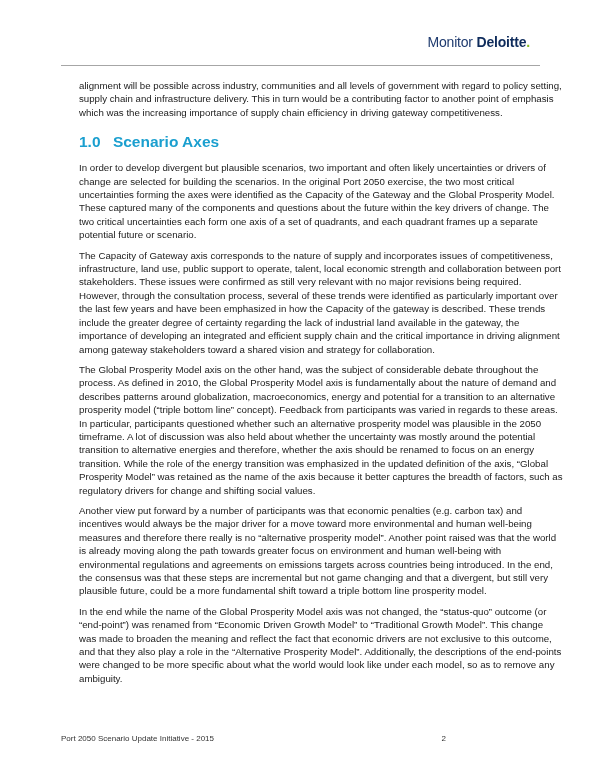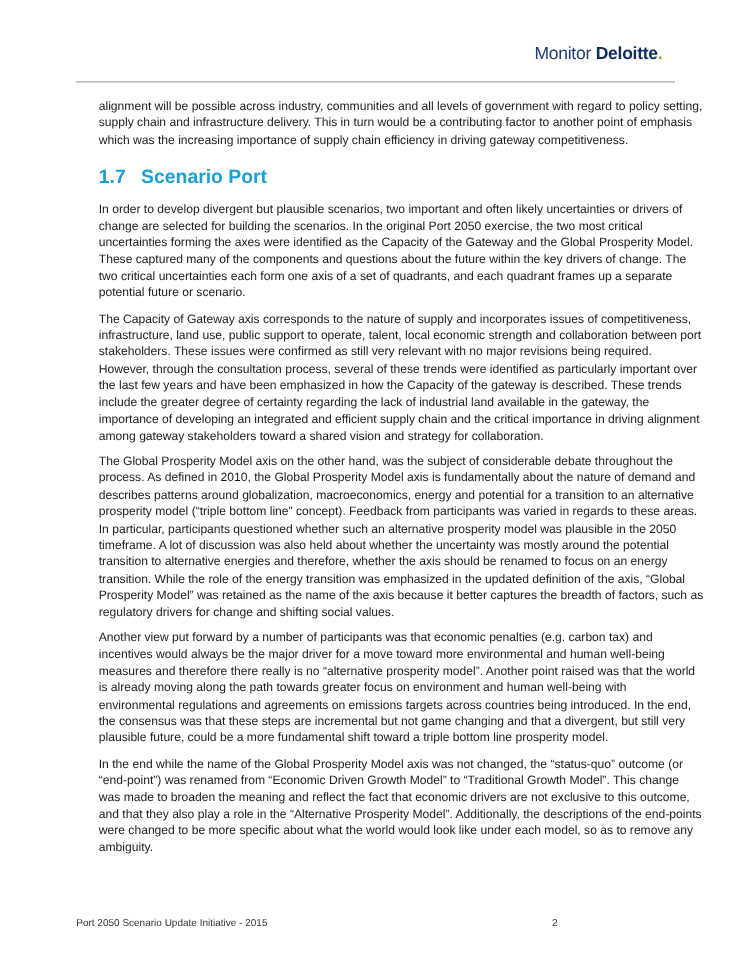--- a/index.html
+++ b/index.html
@@ -22,22 +22,22 @@
 
 <div class="logo">
   <span class="monitor">Monitor</span>
   <span class="deloitte">Deloitte</span><span class="dot">.</span>
 </div>
 <div class="rule"></div>
 
 <div class="content">
   <p>alignment will be possible across industry, communities and all levels of government with regard to policy setting, supply chain and infrastructure delivery. This in turn would be a contributing factor to another point of emphasis which was the increasing importance of supply chain efficiency in driving gateway competitiveness.</p>
   <div class="heading">
-    <span class="num">1.7</span>
-    <span>Scenario Port</span>
+    <span class="num">1.0</span>
+    <span>Scenario Axes</span>
   </div>
   <p>In order to develop divergent but plausible scenarios, two important and often likely uncertainties or drivers of change are selected for building the scenarios. In the original Port 2050 exercise, the two most critical uncertainties forming the axes were identified as the Capacity of the Gateway and the Global Prosperity Model. These captured many of the components and questions about the future within the key drivers of change. The two critical uncertainties each form one axis of a set of quadrants, and each quadrant frames up a separate potential future or scenario.</p>
   <p>The Capacity of Gateway axis corresponds to the nature of supply and incorporates issues of competitiveness, infrastructure, land use, public support to operate, talent, local economic strength and collaboration between port stakeholders. These issues were confirmed as still very relevant with no major revisions being required. However, through the consultation process, several of these trends were identified as particularly important over the last few years and have been emphasized in how the Capacity of the gateway is described. These trends include the greater degree of certainty regarding the lack of industrial land available in the gateway, the importance of developing an integrated and efficient supply chain and the critical importance in driving alignment among gateway stakeholders toward a shared vision and strategy for collaboration.</p>
   <p>The Global Prosperity Model axis on the other hand, was the subject of considerable debate throughout the process. As defined in 2010, the Global Prosperity Model axis is fundamentally about the nature of demand and describes patterns around globalization, macroeconomics, energy and potential for a transition to an alternative prosperity model (“triple bottom line” concept). Feedback from participants was varied in regards to these areas. In particular, participants questioned whether such an alternative prosperity model was plausible in the 2050 timeframe. A lot of discussion was also held about whether the uncertainty was mostly around the potential transition to alternative energies and therefore, whether the axis should be renamed to focus on an energy transition. While the role of the energy transition was emphasized in the updated definition of the axis, “Global Prosperity Model” was retained as the name of the axis because it better captures the breadth of factors, such as regulatory drivers for change and shifting social values.</p>
   <p>Another view put forward by a number of participants was that economic penalties (e.g. carbon tax) and incentives would always be the major driver for a move toward more environmental and human well-being measures and therefore there really is no “alternative prosperity model”. Another point raised was that the world is already moving along the path towards greater focus on environment and human well-being with environmental regulations and agreements on emissions targets across countries being introduced. In the end, the consensus was that these steps are incremental but not game changing and that a divergent, but still very plausible future, could be a more fundamental shift toward a triple bottom line prosperity model.</p>
   <p>In the end while the name of the Global Prosperity Model axis was not changed, the “status-quo” outcome (or “end-point”) was renamed from “Economic Driven Growth Model” to “Traditional Growth Model”. This change was made to broaden the meaning and reflect the fact that economic drivers are not exclusive to this outcome, and that they also play a role in the “Alternative Prosperity Model”. Additionally, the descriptions of the end-points were changed to be more specific about what the world would look like under each model, so as to remove any ambiguity.</p>
 </div>
 
 <div class="footer">
   <span>Port 2050 Scenario Update Initiative - 2015</span>

